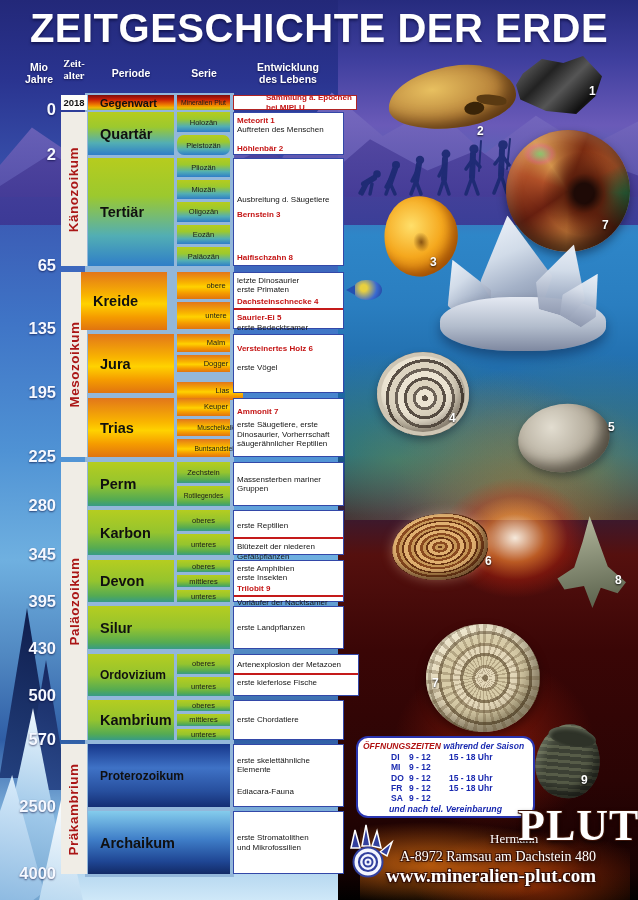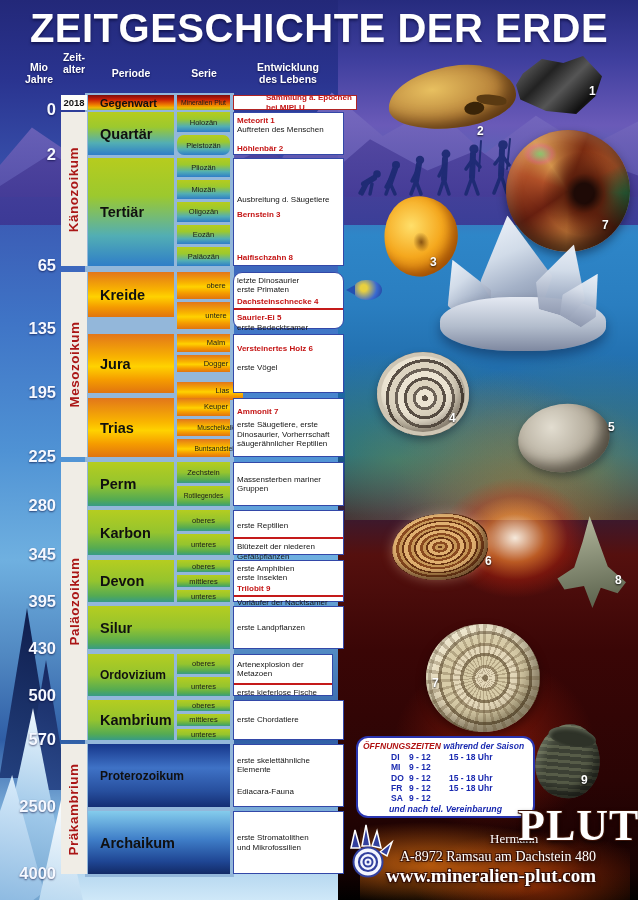--- a/index.html
+++ b/index.html
@@ -166,21 +166,21 @@
   <div class="abs lava"></div>
   <div class="abs crys c1"></div>
   <div class="abs crys c2"></div>
   <div class="abs crys c3"></div>
   <div class="abs crys c4"></div>
   <div class="abs crys c5"></div>
 
   <div class="abs title">ZEITGESCHICHTE DER ERDE</div>
   <div class="abs hdr" style="left:18px;top:62px;width:42px;">Mio
 Jahre</div>
-  <div class="abs hdr" style="left:58px;top:52px;width:32px;">Zeit-
+  <div class="abs hdr" style="left:58px;top:58px;width:32px;font-family:Liberation Serif, serif;">Zeit-
 alter</div>
   <div class="abs hdr" style="left:95px;top:68px;width:72px;">Periode</div>
   <div class="abs hdr" style="left:178px;top:68px;width:52px;">Serie</div>
   <div class="abs hdr" style="left:238px;top:62px;width:100px;">Entwicklung
 des Lebens</div>
 
   <div class="abs grid-bg"></div>
   <div class="abs yearbox">2018</div>
   <div id="marks">
       <div class="abs mark" style="top: 100px;">0</div>
@@ -230,24 +230,24 @@
       <div class="cell ser sch-cool" style="left: 177px; top: 158px; width: 53px; height: 19.2px;">Pliozän</div>
       <div class="cell ser sch-cool" style="left: 177px; top: 180.2px; width: 53px; height: 19.2px;">Miozän</div>
       <div class="cell ser sch-cool" style="left: 177px; top: 202.4px; width: 53px; height: 19.2px;">Oligozän</div>
       <div class="cell ser sch-cool" style="left: 177px; top: 224.6px; width: 53px; height: 19.2px;">Eozän</div>
       <div class="cell ser sch-cool" style="left: 177px; top: 246.8px; width: 53px; height: 19.2px;">Paläozän</div>
       <div class="cell dev" style="left: 233px; top: 158px; width: 111px; height: 108px;">
         <div class="dev-e" style="margin-top: 34px;">Ausbreitung d. Säugetiere</div>
         <div class="dev-e rd" style="margin-top: 6px;">Bernstein 3</div>
         <div class="dev-e rd" style="margin-top: auto; margin-bottom: 1px;">Haifischzahn 8</div>
       </div>
-      <div class="cell per-name sch-orange" style="left: 88px; top: 272px; width: 86px; height: 45px;">Kreide</div>
+      <div class="cell per-name sch-orange" style="left: 81px; top: 272px; width: 86px; height: 58px;">Kreide</div>
       <div class="cell ser sch-orange" style="left: 177px; top: 272px; width: 53px; height: 27px;">obere</div>
       <div class="cell ser sch-orange" style="left: 177px; top: 302px; width: 53px; height: 27px;">untere</div>
-      <div class="cell dev" style="left: 233px; top: 272px; width: 111px; height: 57px; border-radius: 9px;">
+      <div class="cell dev" style="left: 233px; top: 272px; width: 111px; height: 57px;">
         <div class="dev-e" style="margin-top: 1px;">letzte Dinosaurier
 erste Primaten</div>
         <div class="dev-e rd" style="margin-top: 2px;">Dachsteinschnecke 4</div>
         <div class="dev-sep" style="margin-top: 2px;"></div>
         <div class="dev-e rd" style="margin-top: 3px;">Saurier-Ei 5</div>
         <div class="dev-e" style="margin-top: 0px;">erste Bedecktsamer</div>
       </div>
       <div class="cell per-name sch-orange" style="left: 88px; top: 334px; width: 86px; height: 59px;">Jura</div>
       <div class="cell ser sch-orange" style="left: 177px; top: 334px; width: 53px; height: 17.6667px;">Malm</div>
       <div class="cell ser sch-orange" style="left: 177px; top: 354.667px; width: 53px; height: 17.6667px;">Dogger</div>
@@ -289,21 +289,21 @@
         <div class="dev-sep" style="margin-top: 2px;"></div>
         <div class="dev-e" style="margin-top: 1px;">Vorläufer der Nacktsamer</div>
       </div>
       <div class="cell per-name sch-green" style="left: 88px; top: 606px; width: 142px; height: 43px;">Silur</div>
       <div class="cell dev center" style="left: 233px; top: 606px; width: 111px; height: 43px;">
         <div class="dev-e">erste Landpflanzen</div>
       </div>
       <div class="cell per-name sch-green per-xs" style="left: 88px; top: 654px; width: 86px; height: 42px;">Ordovizium</div>
       <div class="cell ser sch-green" style="left: 177px; top: 654px; width: 53px; height: 19.5px;">oberes</div>
       <div class="cell ser sch-green" style="left: 177px; top: 676.5px; width: 53px; height: 19.5px;">unteres</div>
-      <div class="cell dev" style="left: 233px; top: 654px; width: 100px; height: 42px;">
+      <div class="cell dev" style="left: 233px; top: 654px; width: 126px; height: 42px;">
         <div class="dev-e" style="margin-top: 3px;">Artenexplosion der Metazoen</div>
         <div class="dev-sep" style="margin-top: 4px;"></div>
         <div class="dev-e" style="margin-top: 3px;">erste kieferlose Fische</div>
       </div>
       <div class="cell per-name sch-green" style="left: 88px; top: 700px; width: 86px; height: 40px;">Kambrium</div>
       <div class="cell ser sch-green" style="left: 177px; top: 700px; width: 53px; height: 11.3333px;">oberes</div>
       <div class="cell ser sch-green" style="left: 177px; top: 714.333px; width: 53px; height: 11.3333px;">mittleres</div>
       <div class="cell ser sch-green" style="left: 177px; top: 728.667px; width: 53px; height: 11.3333px;">unteres</div>
       <div class="cell dev center" style="left: 233px; top: 700px; width: 111px; height: 40px;">
         <div class="dev-e">erste Chordatiere</div>

